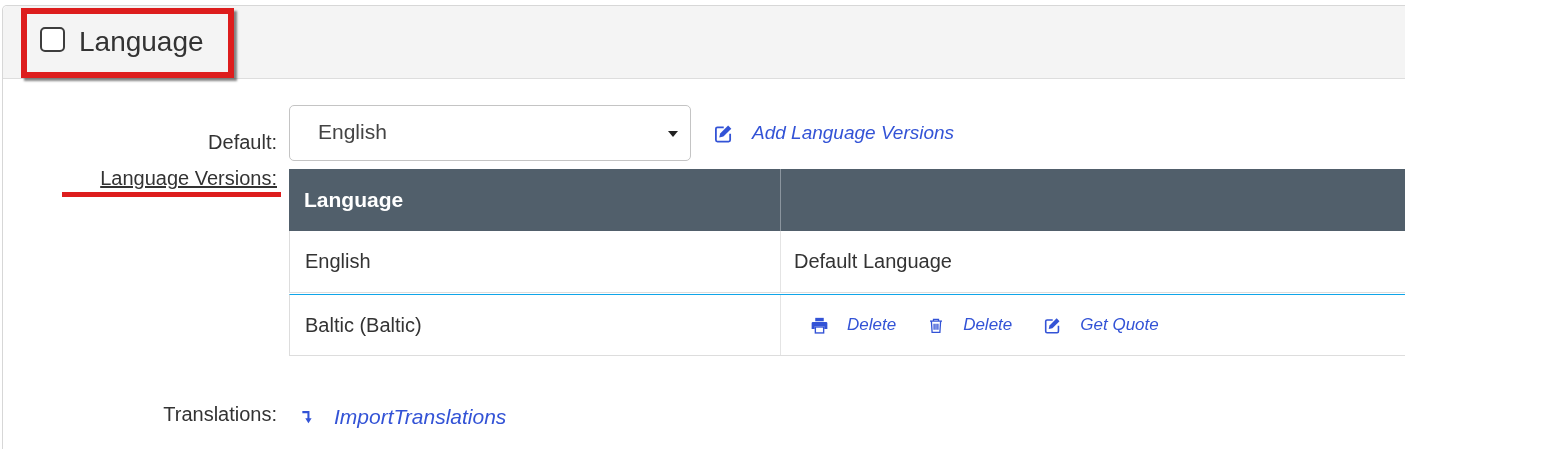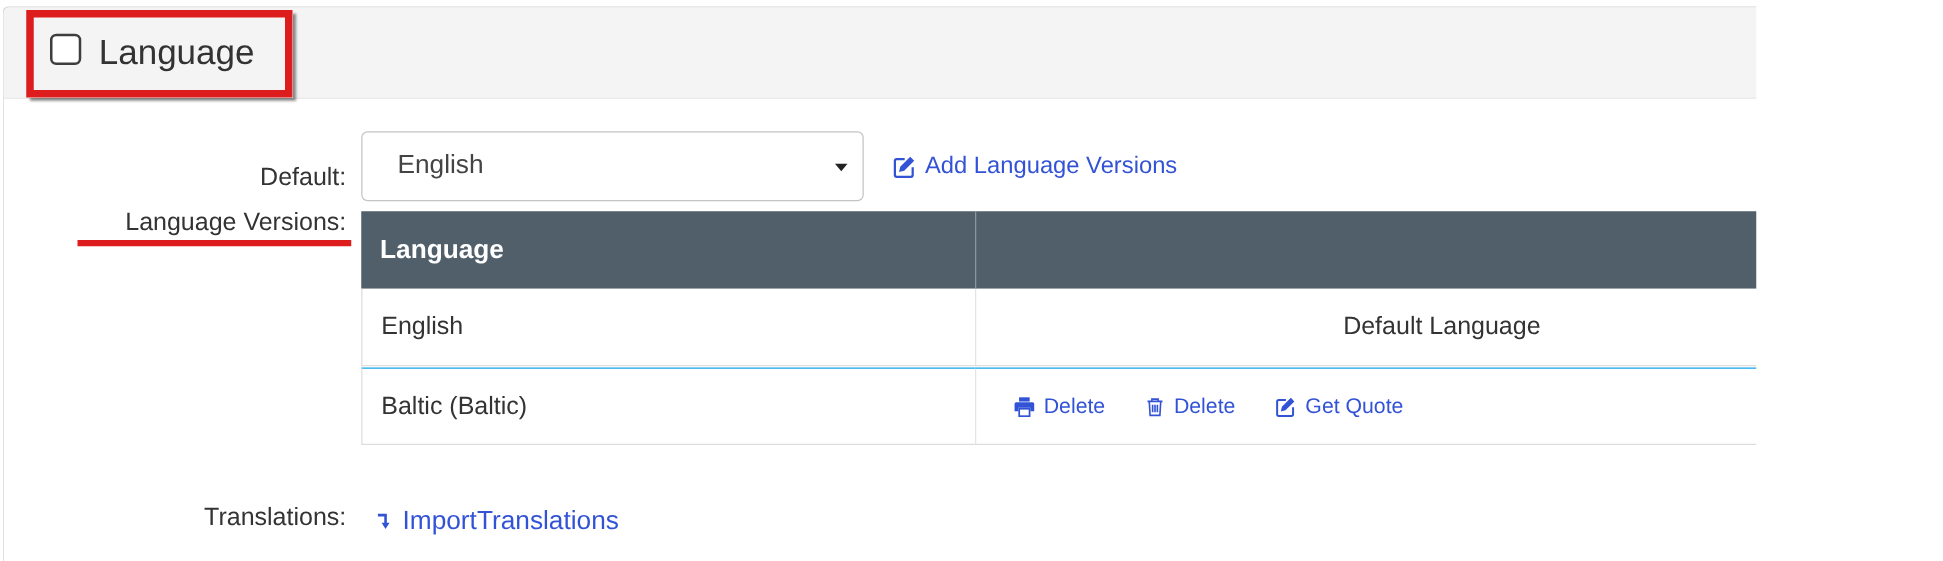--- a/index.html
+++ b/index.html
@@ -72,21 +72,21 @@
   
   .form-label {
     position: absolute;
     left: 0;
     width: 274px;
     text-align: right;
     font-size: 20px;
     color: #333;
   }
   .lbl-default { top: 112px; margin-top: 13px; }
-  .lbl-versions { top: 161px; }
+  .lbl-versions { top: 161px; text-decoration: underline; }
   .lbl-translations { top: 397px; }
   .annotation-underline {
     position: absolute;
     left: 59px; top: 186px;
     width: 219px; height: 5px;
     background: #dd1d1d;
     pointer-events: none;
   }
   
   .select-box {
@@ -111,23 +111,24 @@
     border-left: 5px solid transparent;
     border-right: 5px solid transparent;
     border-top: 6px solid #222;
   }
   
   .lnk {
     color: #3353d6;
     text-decoration: none;
     display: inline-flex;
     align-items: center;
-    gap: 7px;
+    gap: 19px;
     cursor: pointer;
     white-space: nowrap;
+    font-style: italic;
   }
   .lnk svg { flex: 0 0 auto; display: block; }
   .lnk-add-versions {
     position: absolute;
     left: 711px; top: 116px;
     font-size: 19px;
   }
   
   .lang-table {
     position: absolute;
@@ -161,21 +162,20 @@
   .td-1 {
     width: 491px;
     line-height: 60px;
     padding-left: 15px;
     border-right: 1px solid #e4e4e4;
   }
   .td-2 {
     flex: 1;
     line-height: 60px;
     padding-left: 13px;
-    text-align: center;
   }
   .td-actions {
     display: flex;
     align-items: center;
     gap: 32px;
     padding-left: 30px;
     font-size: 17px;
     line-height: normal;
   }
   

